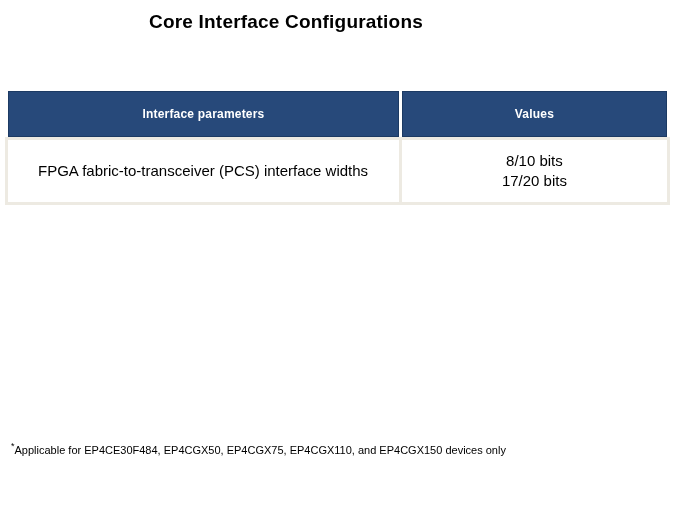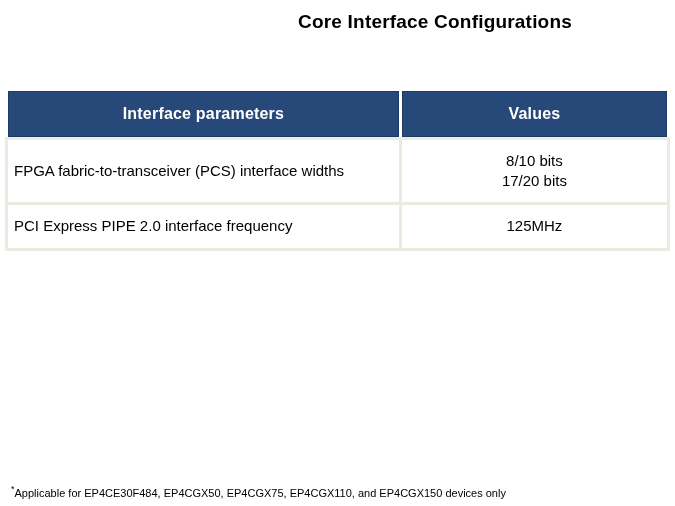--- a/index.html
+++ b/index.html
@@ -15,81 +15,80 @@
     width: 675px; height: 506px;
     background: var(--page-bg);
     font-family: "Liberation Sans", sans-serif;
     color: var(--body-text);
     overflow: hidden;
     position: relative;
   }
   .slide-title {
     position: absolute;
     top: 11px; left: 0; width: 572px;
-    text-align: right;
+    text-align: center;
     font-size: 19px;
     font-weight: bold;
     color: #000000;
     letter-spacing: 0.2px;
   }
   .table-wrap {
     position: absolute;
     top: 88px; left: 5px; width: 665px;
   }
   table.core-table {
     width: 100%;
     border-collapse: collapse;
     table-layout: fixed;
   }
   table.core-table col.c1 { width: 59.5%; }
   table.core-table col.c2 { width: 40.5%; }
   table.core-table th {
     background: var(--header-bg);
     color: var(--header-text);
-    font-size: 16px;
+    font-size: 12px;
     font-weight: bold;
     text-align: center;
     vertical-align: middle;
     height: 49px;
     border: 3px solid #FFFFFF;
     border-bottom: 3px solid var(--cell-border);
     box-shadow: inset 0 0 0 1px var(--header-border);
     letter-spacing: 0.2px;
   }
   table.core-table td {
     background: #FFFFFF;
     border: 3px solid var(--cell-border);
     font-size: 15px;
     vertical-align: middle;
     line-height: 1.35;
   }
   td.param {
     text-align: left;
-    padding: 8px 26px 8px 6px;
+    padding: 8px 26px 8px 30px;
   }
   td.value {
     text-align: center;
     padding: 8px 13px;
   }
   tbody tr:nth-child(1) { height: 65px; }
   tbody tr:nth-child(2) { height: 46px; }
   tbody tr:nth-child(3) { height: 49px; }
   tbody tr:nth-child(4) { height: 58px; }
   tbody tr:nth-child(5) { height: 46px; }
   sup {
     font-size: 10px;
     vertical-align: super;
     line-height: 0;
   }
   .footnote {
     position: absolute;
     top: 444px; left: 11px;
     font-size: 11px;
     color: #000000;
-    margin-top: 43px;
   }
   .footnote sup { font-size: 9px; }
 </style>
 </head>
 <body>
 
 <div class="slide-title">Core Interface Configurations</div>
 
 <div class="table-wrap">
   <table class="core-table">
@@ -104,23 +103,17 @@
       </tr>
     </thead>
     <tbody>
         <tr>
           <td class="param">FPGA fabric-to-transceiver (PCS) interface widths</td>
           <td class="value">
             <div><span>8/10 bits</span></div>
             <div><span>17/20 bits</span></div>
           </td>
         </tr>
-        <tr>
-          <td class="param">PCI Express PIPE 2.0 interface frequency</td>
-          <td class="value">
-            <div><span>125MHz</span></div>
-          </td>
-        </tr>
       </tbody>
   </table>
 </div>
 
 <div class="footnote"><sup>*</sup><span>Applicable for EP4CE30F484, EP4CGX50, EP4CGX75, EP4CGX110, and EP4CGX150 devices only</span></div>
 
 </body></html>

